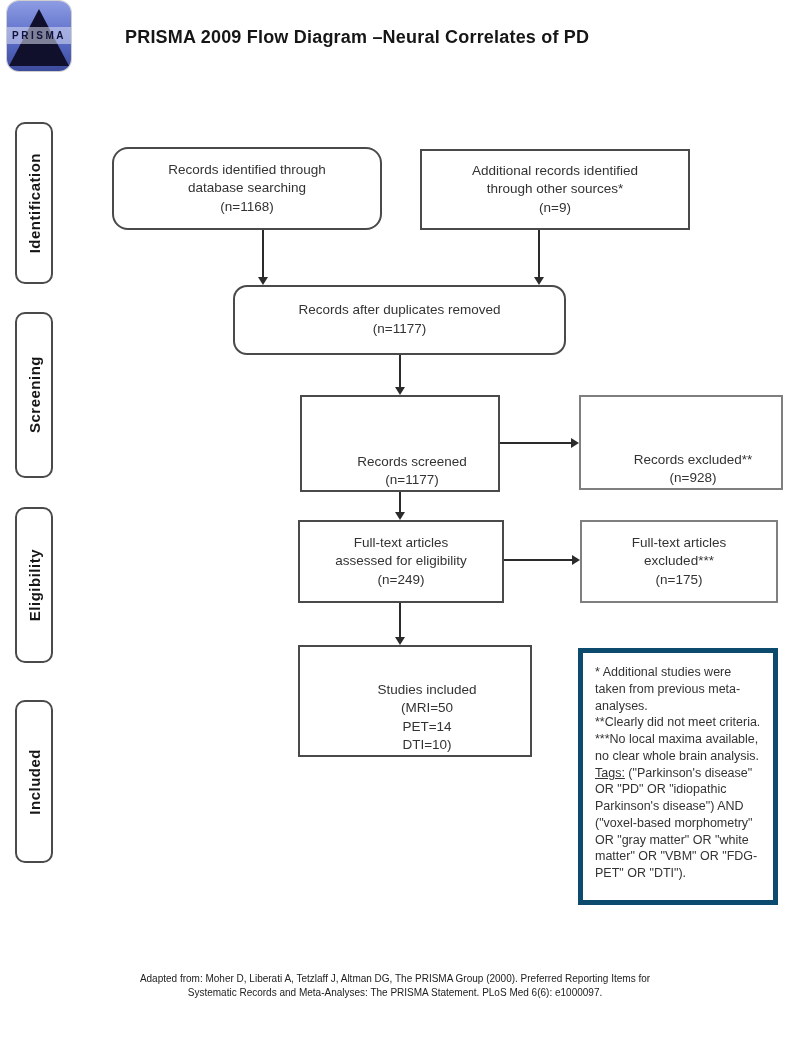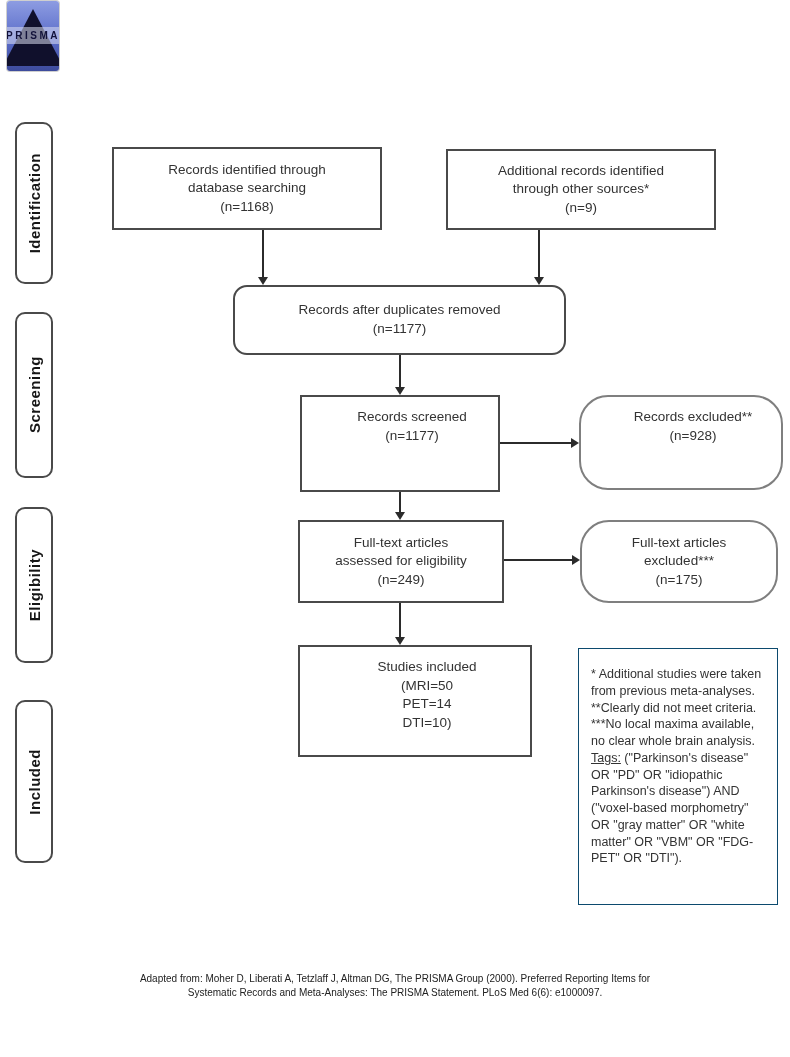--- a/index.html
+++ b/index.html
@@ -2,49 +2,49 @@
 <html><head>
 <meta charset="utf-8">
 <style>
   html,body { margin:0; padding:0; background:#fff; }
   .canvas {
     position:relative; width:790px; height:1057px; background:#ffffff;
     font-family:"Liberation Sans", sans-serif; overflow:hidden;
   }
 
   
-  .logo { position:absolute; left:7px; top:1px; width:52px; height:70px;
+  .logo { position:absolute; left:7px; top:1px; width:64px; height:70px;
     background:linear-gradient(180deg,#8d9ce2 0%,#5a6cc8 55%,#3d4b9c 100%);
-    border-radius:3px; overflow:hidden; box-shadow:0 0 0 1px #cfcfcf;text-decoration:underline; }
+    border-radius:12px; overflow:hidden; box-shadow:0 0 0 1px #cfcfcf;text-decoration:underline; }
   .logo .tri { position:absolute; left:50%; bottom:5px; transform:translateX(-50%);
     width:0; height:0; border-left:30px solid transparent; border-right:30px solid transparent;
     border-bottom:57px solid #10102c; }
   .logo .band { position:absolute; left:0; right:0; top:26px; height:17px;
     background:rgba(218,222,242,0.55); display:flex; align-items:center; justify-content:center;
     font-size:10px; font-weight:bold; letter-spacing:2.5px; color:#12123a; }
   .title { position:absolute; left:125px; top:27px; font-size:18px; font-weight:700;
     color:#161616; letter-spacing:0.2px; white-space:nowrap; }
 
   
   .stage { position:absolute; left:15px; width:38px; background:#fff;
     border:2px solid #4a4a4a; border-radius:10px;
     display:flex; align-items:center; justify-content:center; box-sizing:border-box; }
   .stage span { writing-mode:vertical-rl; transform:rotate(180deg);
     font-weight:bold; font-size:15px; color:#161616; letter-spacing:0.5px; }
 
   
   .fbox { position:absolute; background:#fff; border:2px solid #4a4a4a; box-sizing:border-box;
     display:flex; flex-direction:column; align-items:center; justify-content:center;
     text-align:center; font-size:13.5px; color:#333; line-height:1.38; }
-  .fbox.topalign { justify-content:flex-start; padding-top:11px;padding-left:24px; }
-  .fbox.gray { border-color:#7f7f7f;border-radius:29px; }
+  .fbox.topalign { justify-content:flex-end; padding-top:11px;padding-left:24px; }
+  .fbox.gray { border-color:#7f7f7f; }
 
   
-  .notebox { position:absolute; background:#fff; border:1px solid #0c4a6e; box-sizing:border-box;
-    font-size:12.5px; color:#333; line-height:1.34; padding:17px 8px 10px 12px; text-align:left; }
+  .notebox { position:absolute; background:#fff; border:5px solid #0c4a6e; box-sizing:border-box;
+    font-size:12.5px; color:#333; line-height:1.34; padding:11px 8px 10px 12px; text-align:left; }
   .notebox p { margin:0; }
   .u { text-decoration:underline; }
 
   
   .arrow { position:absolute; }
   .arrow.v { width:12px; margin-left:-6px; }
   .arrow.v::before { content:""; position:absolute; left:50%; top:0; bottom:7px;
     width:1.5px; margin-left:-0.75px; background:#2b2b2b; }
   .arrow.v::after { content:""; position:absolute; left:50%; bottom:0; margin-left:-5.5px;
     border-left:5.5px solid transparent; border-right:5.5px solid transparent; border-top:8px solid #2b2b2b; }
@@ -64,40 +64,41 @@
 </style>
 </head>
 <body>
 
 <div class="canvas">
 
   <div class="logo">
     <div class="tri"></div>
     <div class="band">PRISMA</div>
   </div>
+  <div class="title">PRISMA 2009 Flow Diagram –Neural Correlates of PD</div>
 
   <div class="stage" style="top:122px;height:162px;">
     <span>Identification</span>
   </div>
   <div class="stage" style="top:312px;height:166px;">
     <span>Screening</span>
   </div>
   <div class="stage" style="top:507px;height:156px;">
     <span>Eligibility</span>
   </div>
   <div class="stage" style="top:700px;height:163px;">
     <span>Included</span>
   </div>
 
-  <div class="fbox" style="left:112px;top:147px;width:270px;height:83px;">
+  <div class="fbox" style="left:112px;top:147px;width:270px;height:83px;border-radius:16px;">
     <div>Records identified through</div>
     <div>database searching</div>
     <div>(n=1168)</div>
   </div>
-  <div class="fbox" style="left:420px;top:149px;width:270px;height:81px;margin-left:26px;">
+  <div class="fbox" style="left:420px;top:149px;width:270px;height:81px;">
     <div>Additional records identified</div>
     <div>through other sources*</div>
     <div>(n=9)</div>
   </div>
 
   <div class="fbox" style="left:233px;top:285px;width:333px;height:70px;border-radius:14px;">
     <div>Records after duplicates removed</div>
     <div>(n=1177)</div>
   </div>
 

